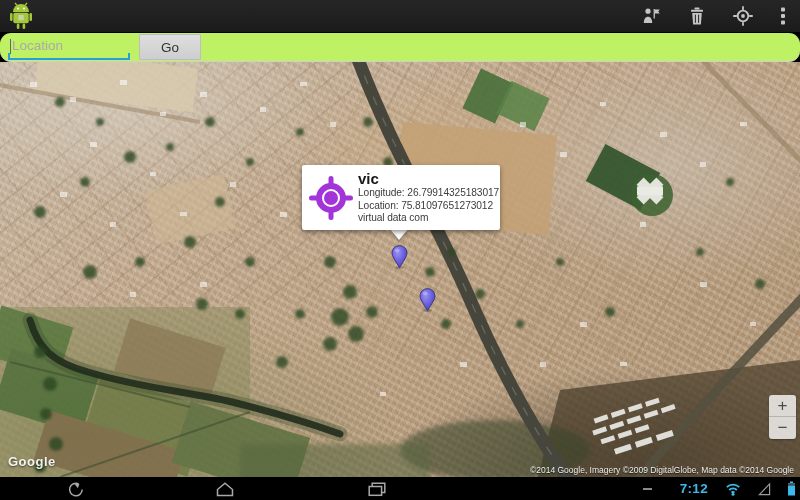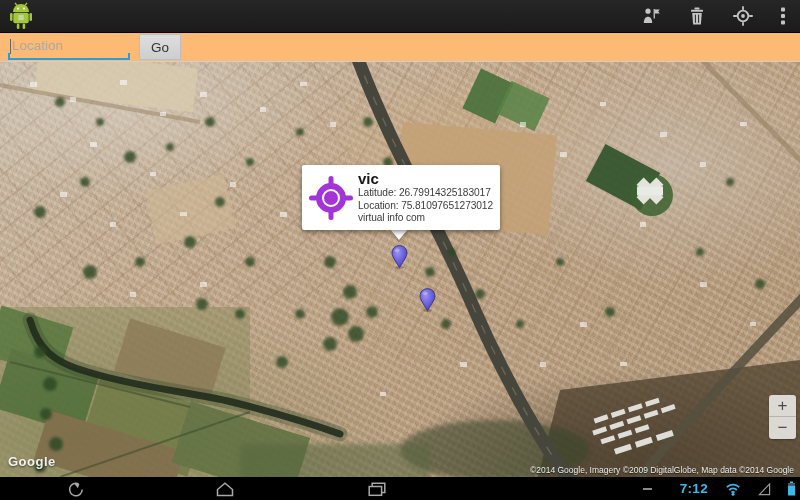--- a/index.html
+++ b/index.html
@@ -11,32 +11,32 @@
   .action-bar { position:absolute; left:0; top:0; width:800px; height:33px;
     background:linear-gradient(#262626,#1b1b1b); display:flex; align-items:center;
     border-bottom:1px solid #000; }
   .app-icon { width:26px; height:28px; margin-left:8px; }
   .ab-spacer { flex:1; }
   .ab-btn { width:46px; height:33px; display:flex; align-items:center; justify-content:center; }
   .ab-btn.overflow { width:34px; }
 
   
   .search-bar { position:absolute; left:0; top:33px; width:800px; height:29px;
-    background:#fdba74; border-bottom:1px solid #cfcfcf; display:flex; align-items:center; }
+    background:#bef264; border-bottom:1px solid #cfcfcf; display:flex; align-items:center;border-radius:11px; }
   .loc-wrap { position:relative; margin-left:8px; width:122px; height:26px; }
   .loc-input { width:122px; height:26px; border:none; outline:none; background:transparent;
     border-bottom:2px solid #2a9fd4; font-size:13.5px; color:#333; padding:0 2px 2px 4px;
     font-family:"Liberation Sans", sans-serif; }
   .loc-input::placeholder { color:#a9a9a9; }
   .loc-wrap::before, .loc-wrap::after { content:""; position:absolute; bottom:0; width:2px;
     height:7px; background:#2a9fd4; }
   .loc-wrap::before { left:0; } .loc-wrap::after { right:0; }
   .caret { position:absolute; left:2px; top:5px; width:1px; height:15px; background:#666; }
   .go-btn { margin-left:9px; min-width:38px; height:26px; background:linear-gradient(#dedede,#cecece);
-    border:1px solid #bdbdbd; border-radius:1px; font-size:13.5px; color:#333; padding:0 11px;
+    border:1px solid #bdbdbd; border-radius:1px; font-size:13.5px; color:#333; padding:0 21px;
     font-family:"Liberation Sans", sans-serif; }
 
   
   .map { position:absolute; left:0; top:62px; width:800px; height:415px; overflow:hidden;
     background:
       repeating-linear-gradient(118deg, rgba(255,255,255,.10) 0 2px, transparent 2px 6px),
       repeating-linear-gradient(28deg, rgba(250,248,244,.16) 0 3px, transparent 3px 7px),
       repeating-linear-gradient(75deg, rgba(80,60,40,.09) 0 1px, transparent 1px 5px),
       linear-gradient(150deg,#c6b8a4 0%,#bda386 35%,#b49878 60%,#a98e6e 100%); }
   .tint { position:absolute; inset:0; pointer-events:none;
@@ -342,23 +342,23 @@
         <circle cx="22" cy="22" r="7" fill="#a335d8"></circle>
         <g stroke="#a335d8" stroke-width="5" stroke-linecap="round">
           <line x1="22" y1="2.5" x2="22" y2="7"></line>
           <line x1="22" y1="37" x2="22" y2="41.5"></line>
           <line x1="2.5" y1="22" x2="7" y2="22"></line>
           <line x1="37" y1="22" x2="41.5" y2="22"></line>
         </g>
       </svg>
       <div class="iw-text">
         <div class="iw-title">vic</div>
-        <div class="iw-line">Latitude: 26.79914325183017</div>
+        <div class="iw-line">Longitude: 26.79914325183017</div>
         <div class="iw-line">Location: 75.81097651273012</div>
-        <div class="iw-line">virtual info com</div>
+        <div class="iw-line">virtual data com</div>
       </div>
     </div>
 
     <div class="zoom-ctrl">
       <button class="zoom-btn zin">+</button>
       <button class="zoom-btn">−</button>
     </div>
 
     <div class="glogo">Google</div>
     <div class="attrib">©2014 Google, Imagery ©2009 DigitalGlobe, Map data ©2014 Google</div>

